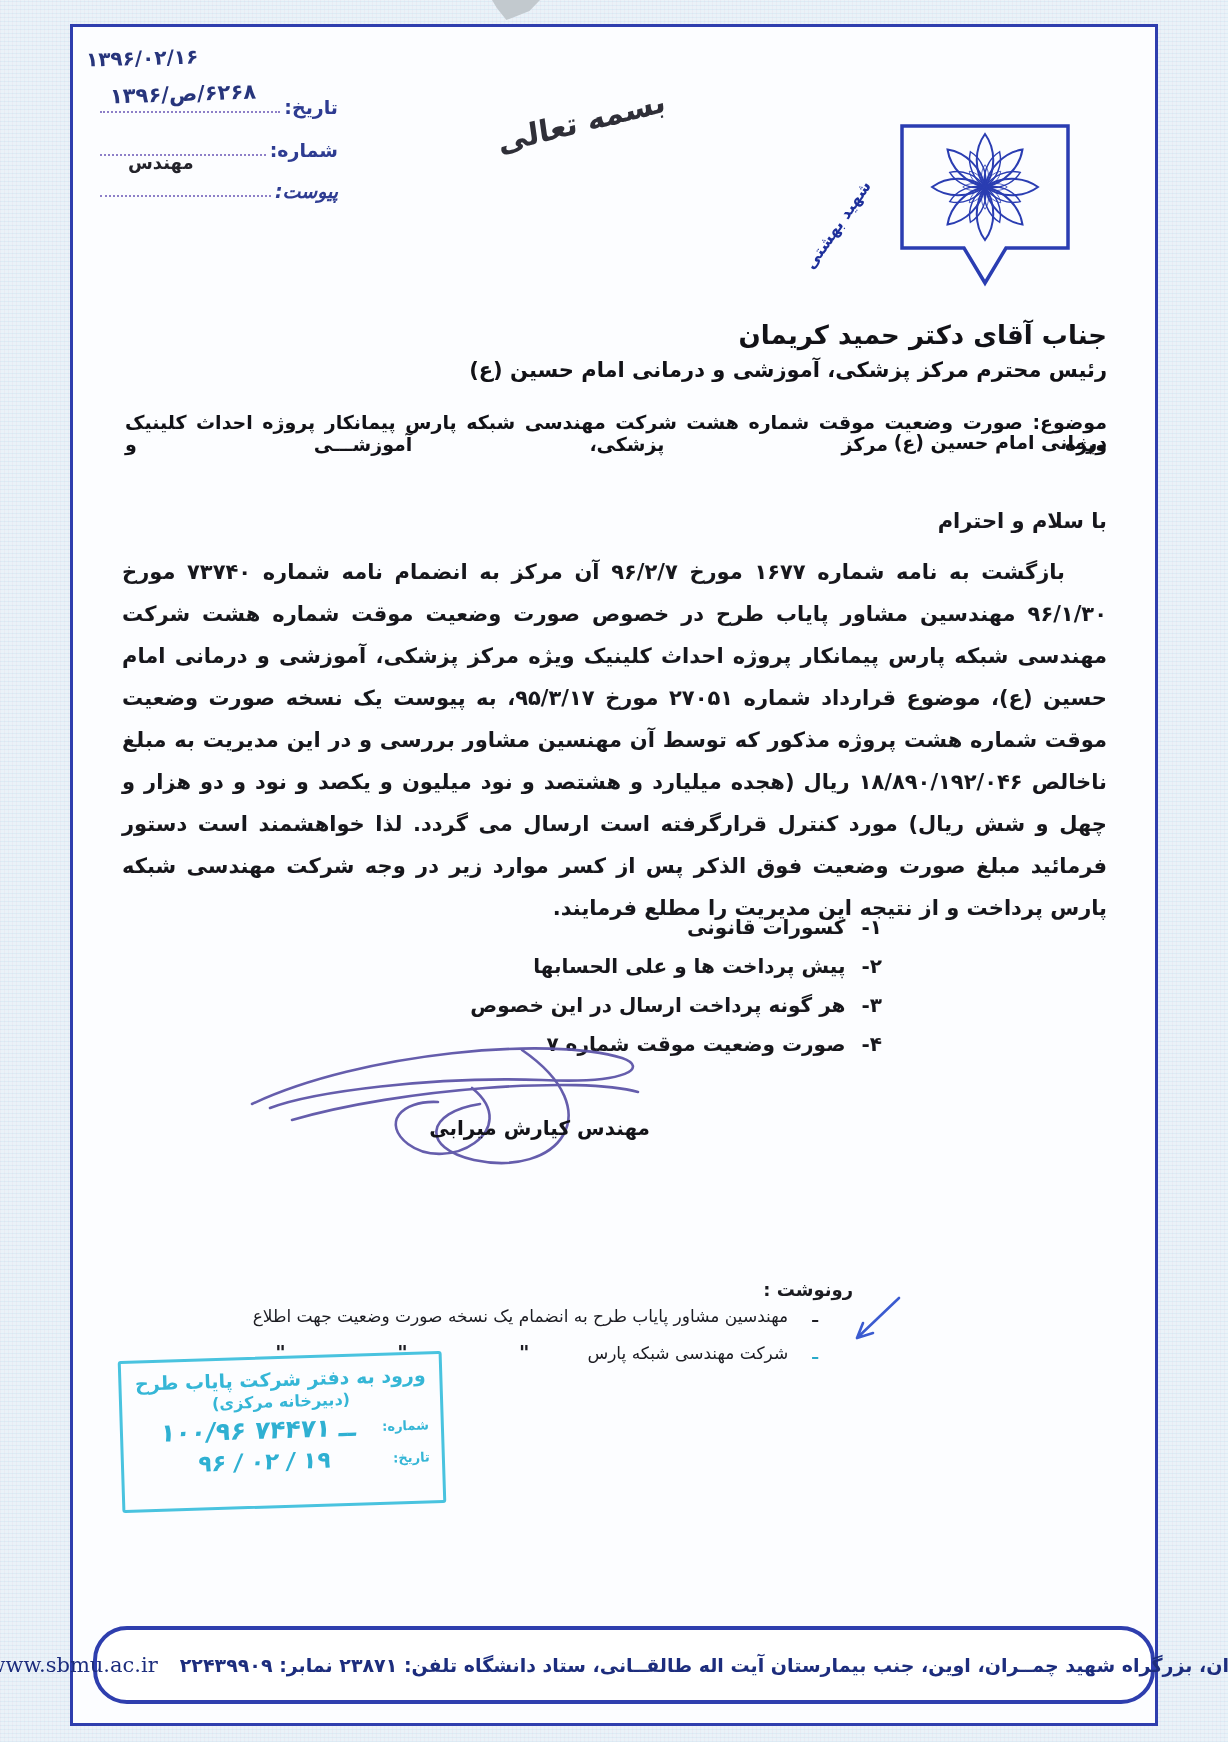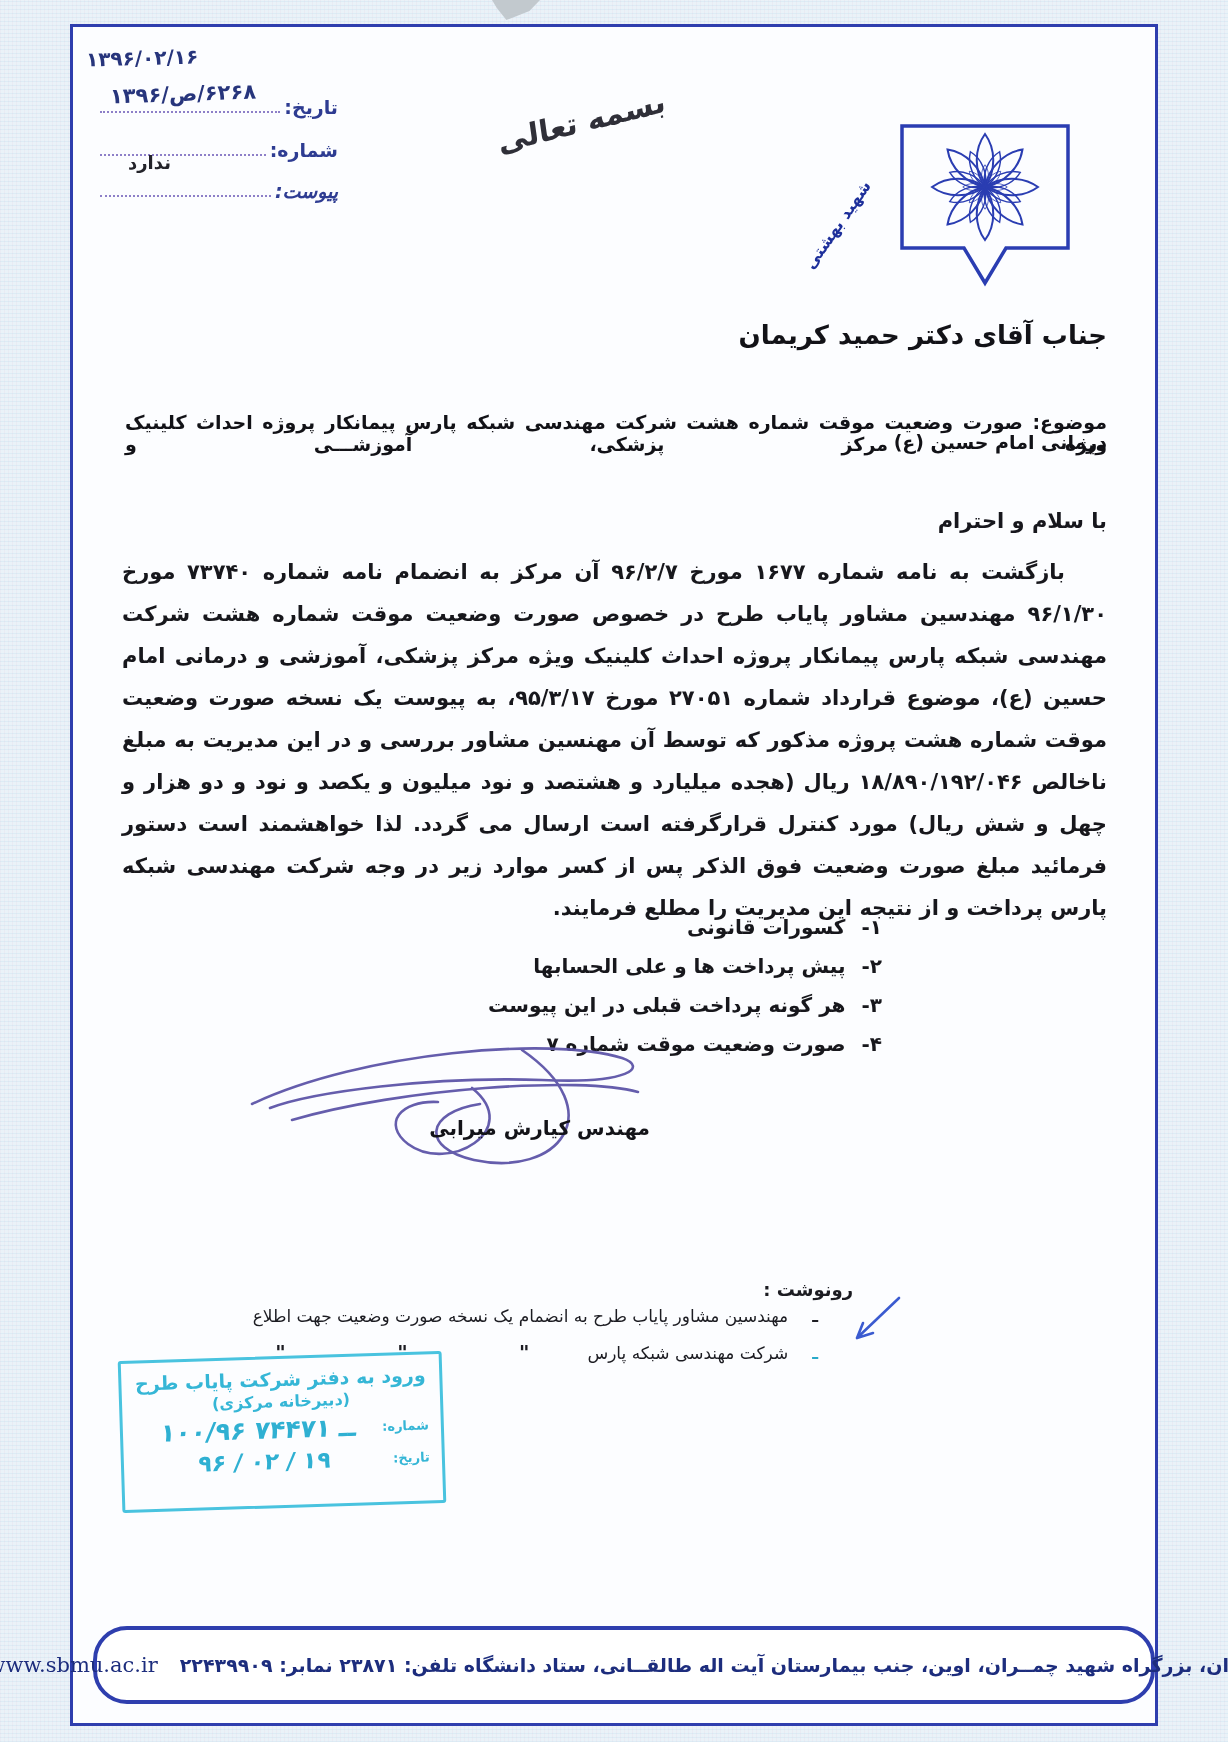--- a/index.html
+++ b/index.html
@@ -92,21 +92,21 @@
 
   <div class="abs field-row row-number">
     <span class="lbl">شماره:</span>
     <span class="leader"></span>
   </div>
 
   <div class="abs field-row row-attach">
     <span class="lbl">پیوست:</span>
     <span class="leader"></span>
   </div>
-  <div class="abs attach-value">ندارد</div>
+  <div class="abs attach-value">مهندس</div>
 
   <div class="abs besmele">بسمه تعالی</div>
 
   <svg class="abs logo" viewBox="0 0 315 222">
     <path d="M 112,40 L 278,40 L 278,162 L 216,162 L 195,197 L 174,162 L 112,162 Z" fill="none" stroke="#2a3db2" stroke-width="3.5"></path>
     <g transform="translate(195,101)" fill="none" stroke="#2a3db2">
       <g stroke-width="2">
         <path transform="rotate(0)" d="M0,0 C 11,-16 11,-38 0,-53 C -11,-38 -11,-16 0,0 Z"></path>
         <path transform="rotate(45)" d="M0,0 C 11,-16 11,-38 0,-53 C -11,-38 -11,-16 0,0 Z"></path>
         <path transform="rotate(90)" d="M0,0 C 11,-16 11,-38 0,-53 C -11,-38 -11,-16 0,0 Z"></path>
@@ -138,38 +138,39 @@
       </g>
     </g>
     <path id="logo-cap-path" d="M 14,206 C 120,218 238,200 306,130" fill="none"></path>
     <text font-size="15" font-weight="bold" fill="#1d2f9b">
       <textPath href="#logo-cap-path" startOffset="2">دانشگاه علوم پزشکی و خدمات بهداشتی درمانی</textPath>
     </text>
     <text x="52" y="142" transform="rotate(-55 52 142)" font-size="16" font-weight="bold" fill="#1d2f9b" text-anchor="middle">شهید بهشتی</text>
   </svg>
 
   <div class="abs recipient-name">جناب آقای دکتر حمید کریمان</div>
+  <div class="abs recipient-title">رئیس محترم مرکز پزشکی، آموزشی و درمانی امام حسین (ع)</div>
   <div class="abs subject-1">موضوع: صورت وضعیت موقت شماره هشت شرکت مهندسی شبکه پارس پیمانکار پروژه احداث کلینیک ویژه مرکز پزشکی، آموزشـــی و</div>
   <div class="abs subject-2">درمانی امام حسین (ع)</div>
 
   <div class="abs salutation">با سلام و احترام</div>
   <div class="abs body-par">بازگشت به نامه شماره ۱۶۷۷ مورخ ۹۶/۲/۷ آن مرکز به انضمام نامه شماره ۷۳۷۴۰ مورخ ۹۶/۱/۳۰ مهندسین مشاور پایاب طرح در خصوص صورت وضعیت موقت شماره هشت شرکت مهندسی شبکه پارس پیمانکار پروژه احداث کلینیک ویژه مرکز پزشکی، آموزشی و درمانی امام حسین (ع)، موضوع قرارداد شماره ۲۷۰۵۱ مورخ ۹۵/۳/۱۷، به پیوست یک نسخه صورت وضعیت موقت شماره هشت پروژه مذکور که توسط آن مهنسین مشاور بررسی و در این مدیریت به مبلغ ناخالص ۱۸/۸۹۰/۱۹۲/۰۴۶ ریال (هجده میلیارد و هشتصد و نود میلیون و یکصد و نود و دو هزار و چهل و شش ریال) مورد کنترل قرارگرفته است ارسال می گردد. لذا خواهشمند است دستور فرمائید مبلغ صورت وضعیت فوق الذکر پس از کسر موارد زیر در وجه شرکت مهندسی شبکه پارس پرداخت و از نتیجه این مدیریت را مطلع فرمایند.</div>
 
   <div class="abs deductions">
     <div class="ded-row">
       <span>۱-</span>
       <span>کسورات قانونی</span>
     </div>
     <div class="ded-row">
       <span>۲-</span>
       <span>پیش پرداخت ها و علی الحسابها</span>
     </div>
     <div class="ded-row">
       <span>۳-</span>
-      <span>هر گونه پرداخت قبلی در این پیوست</span>
+      <span>هر گونه پرداخت ارسال در این خصوص</span>
     </div>
     <div class="ded-row">
       <span>۴-</span>
       <span>صورت وضعیت موقت شماره ۷</span>
     </div>
   </div>
 
   <svg class="abs sig-svg" viewBox="0 0 432 188">
     <g fill="none" stroke="#5d55a8" stroke-width="2.6" stroke-linecap="round" opacity="0.95">
       <path d="M 30,112 C 140,60 330,44 400,66 C 426,75 408,92 320,88 C 210,84 90,100 48,116"></path>

